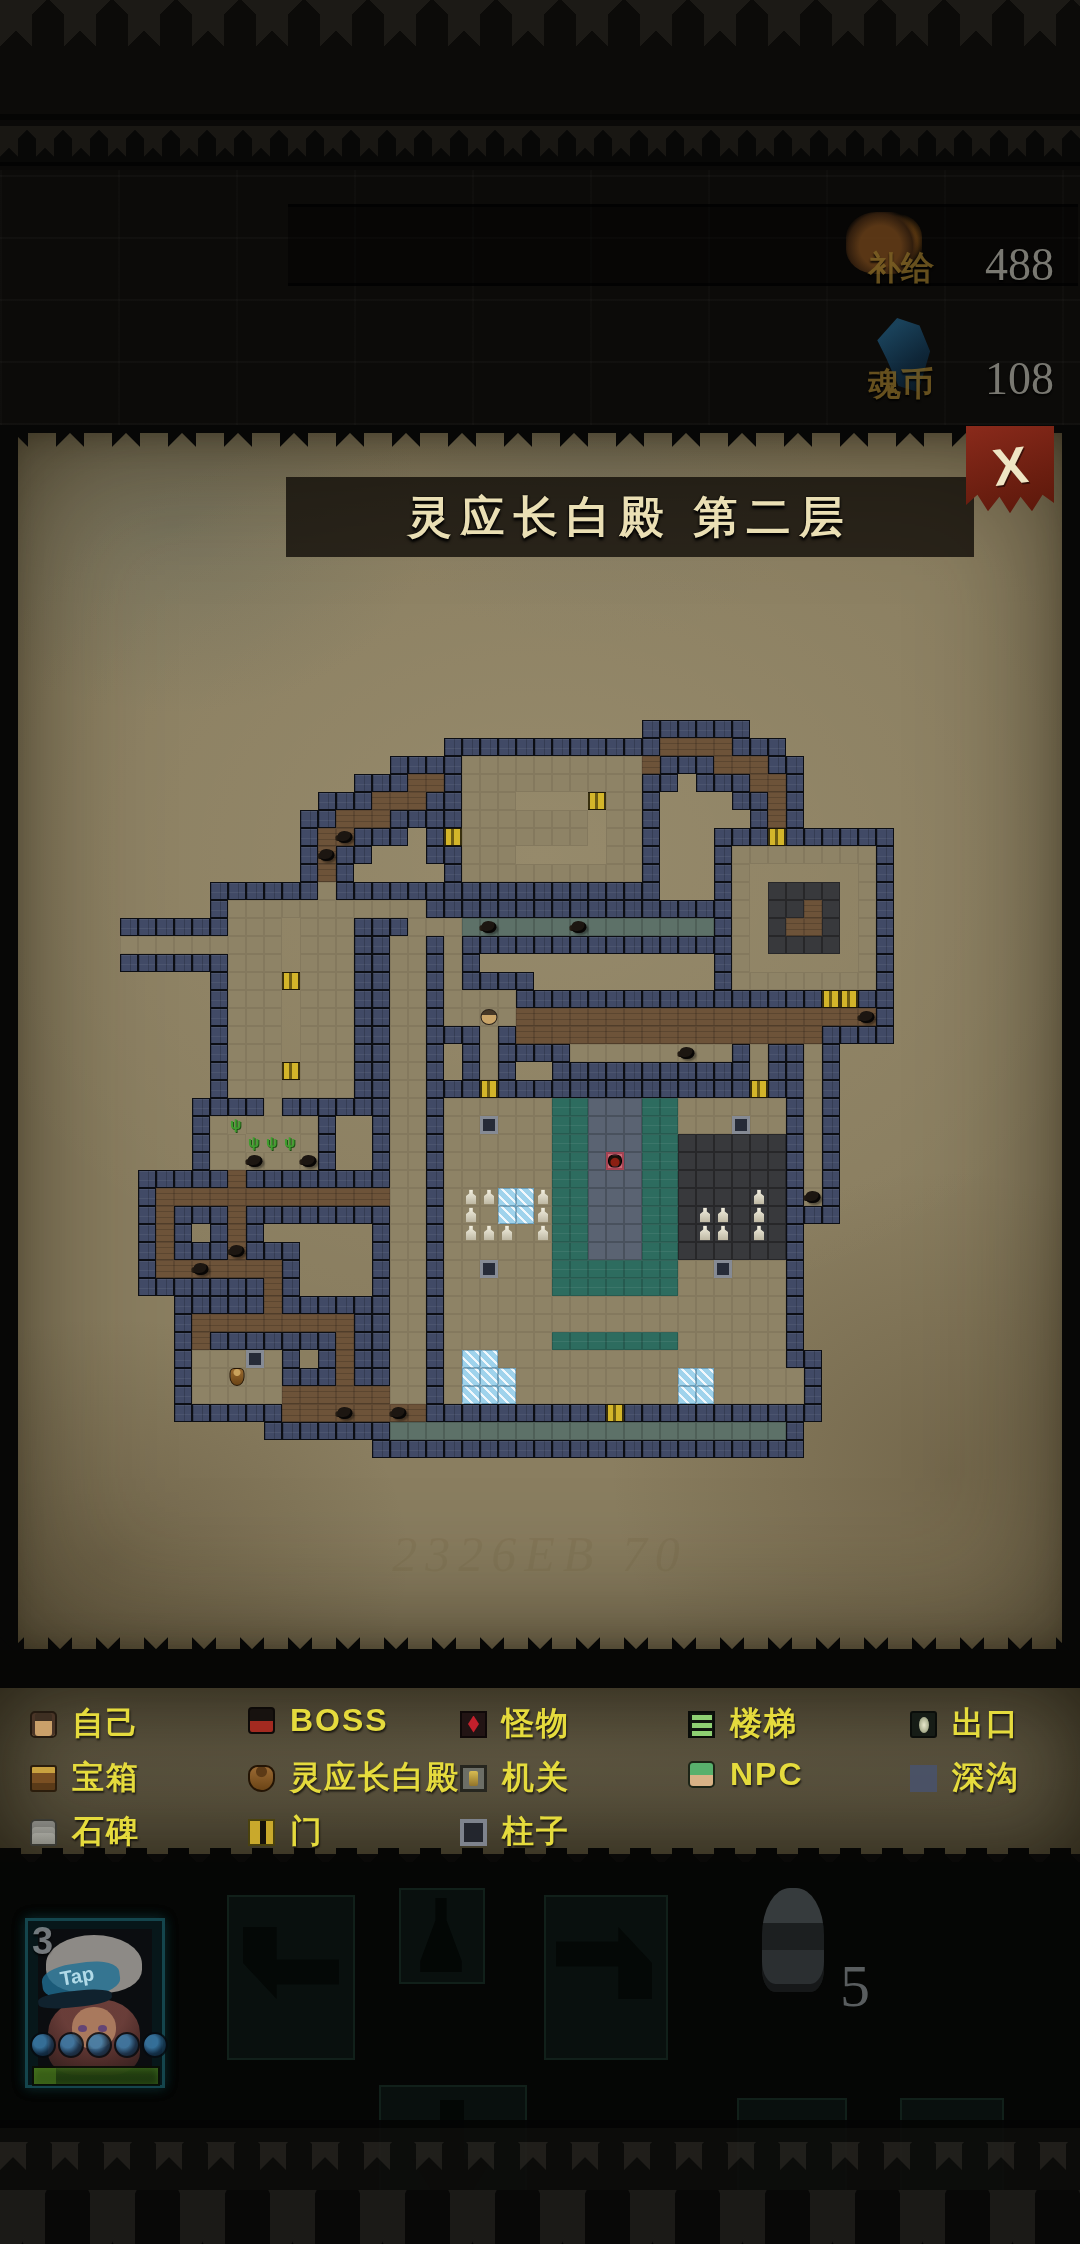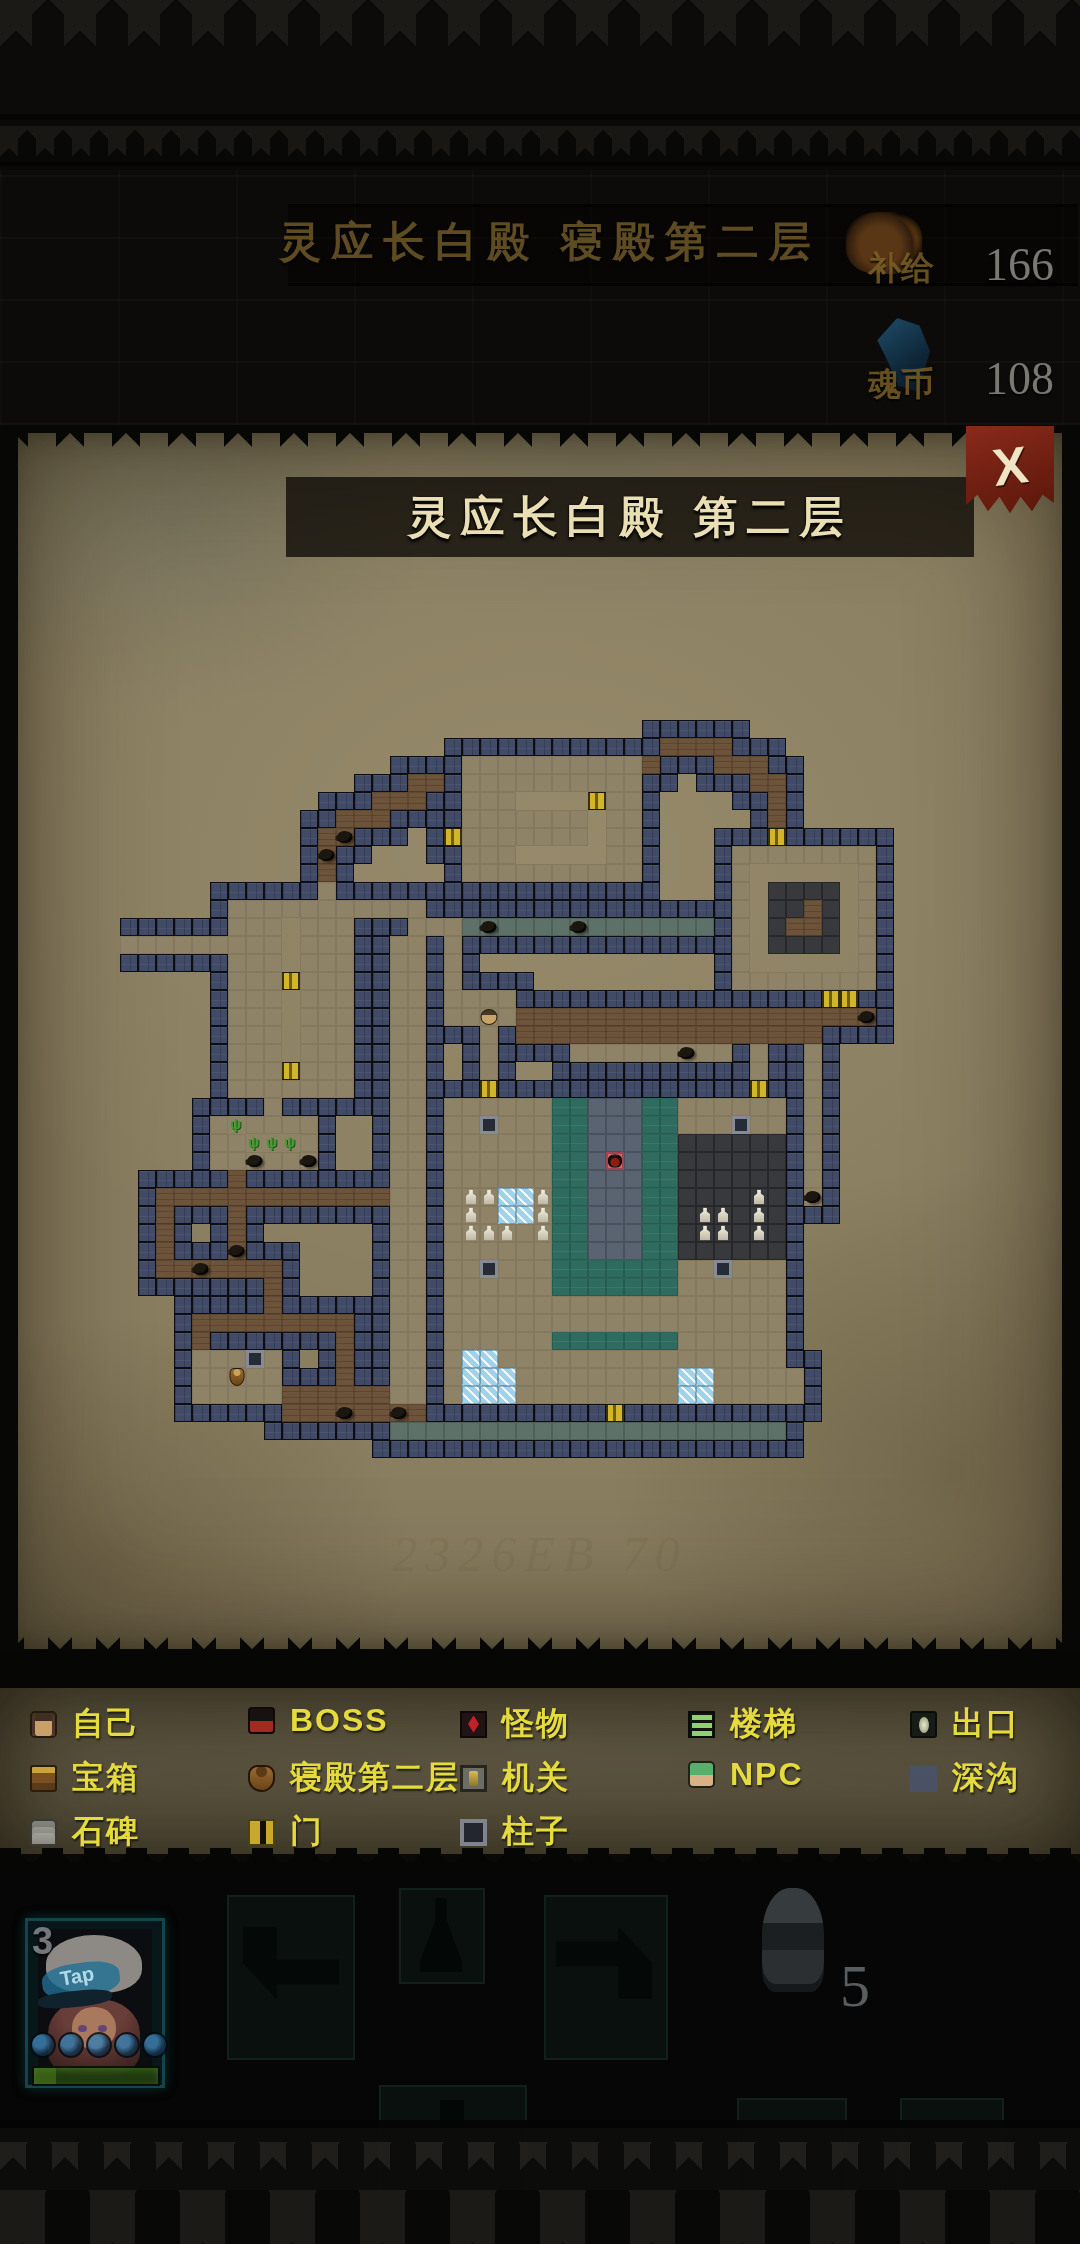--- a/index.html
+++ b/index.html
@@ -229,24 +229,23 @@
       #080807; }
 </style>
 </head>
 <body>
 
 <div class="abs" id="bg-screen">
   <div class="abs" id="tribal-top"></div>
   <div class="abs" id="tribal-top2"></div>
   <div class="abs" id="brick-band"></div>
   <div class="abs" id="hdr-band"></div>
-  <div class="abs" id="hdr-title">灵应长白殿 寝殿第二层</div>
   <div class="abs" id="supply-icon"></div>
   <div class="abs cur-label" style="left:868px; top:246px;">补给</div>
-  <div class="abs cur-value" style="left:985px; top:238px;">166</div>
+  <div class="abs cur-value" style="left:985px; top:238px;">488</div>
   <div class="abs" id="soul-icon"></div>
   <div class="abs cur-label" style="left:868px; top:362px;">魂币</div>
   <div class="abs cur-value" style="left:985px; top:352px;">108</div>
 </div>
 
 <div class="abs" id="bottom-area">
   <div class="abs" id="char-card" style="position:absolute; left:25px; top:56px; position:absolute;"></div>
 </div>
 <div class="abs" id="char-card">
   <div id="char-portrait">
@@ -1670,21 +1669,21 @@
     <div class="legend-item" style="left: 910px; top: 14px;">
       <span class="licon licon-exit"></span>
       <span class="legend-label">出口</span>
     </div>
     <div class="legend-item" style="left: 30px; top: 68px;">
       <span class="licon licon-chest"></span>
       <span class="legend-label">宝箱</span>
     </div>
     <div class="legend-item" style="left: 248px; top: 68px;">
       <span class="licon licon-merchant"></span>
-      <span class="legend-label">寝殿第二层</span>
+      <span class="legend-label">灵应长白殿</span>
     </div>
     <div class="legend-item" style="left: 460px; top: 68px;">
       <span class="licon licon-mechanism"></span>
       <span class="legend-label">机关</span>
     </div>
     <div class="legend-item" style="left: 688px; top: 68px;">
       <span class="licon licon-npc"></span>
       <span class="legend-label">NPC</span>
     </div>
     <div class="legend-item" style="left: 910px; top: 68px;">

